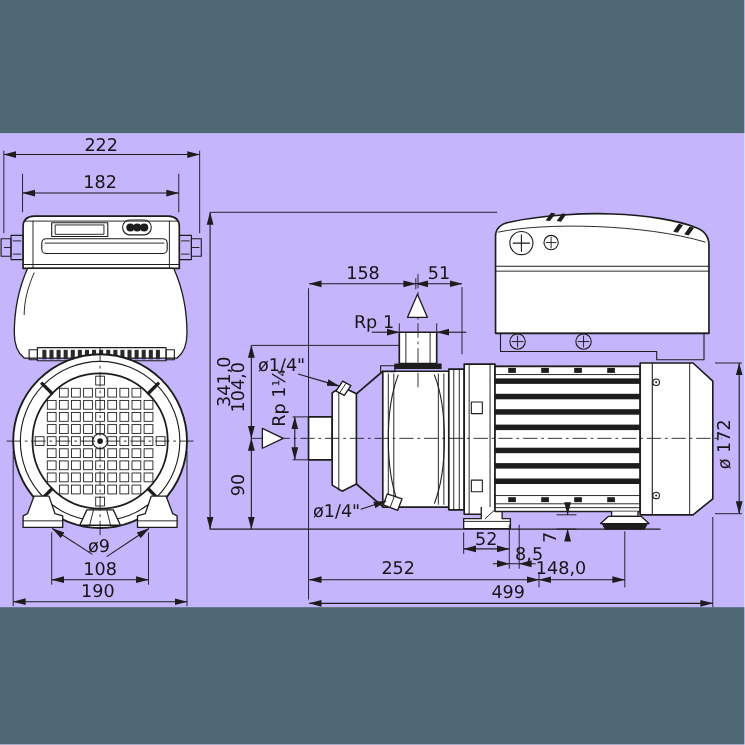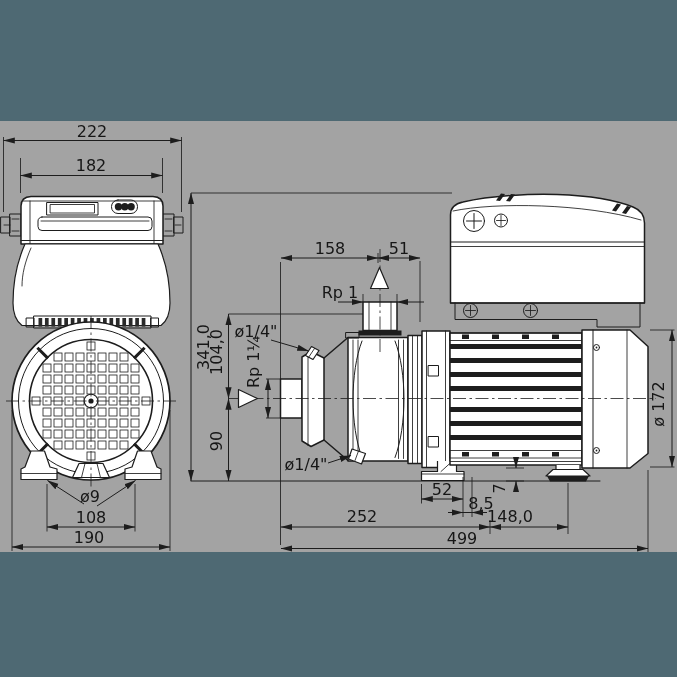--- a/index.html
+++ b/index.html
@@ -1,16 +1,16 @@
 <!DOCTYPE html>
 <html><head>
 <meta charset="utf-8">
 <style>
   html,body{margin:0;padding:0;background:#ffffff;}
-  .canvas{position:relative;width:677px;height:677px;background:#a3a3a3;overflow:hidden;}
+  .canvas{position:relative;width:677px;height:677px;background:#c4b5fd;overflow:hidden;}
   svg{display:block;}
   .o{fill:none;stroke:#1d1d1d;stroke-width:1.5;stroke-linejoin:round;stroke-linecap:round;}
   .o2{fill:none;stroke:#1d1d1d;stroke-width:1;stroke-linejoin:round;stroke-linecap:round;}
   .o3{fill:none;stroke:#1d1d1d;stroke-width:.85;stroke-linejoin:round;stroke-linecap:round;}
   .w{fill:#ffffff;stroke:#1d1d1d;stroke-width:1.5;stroke-linejoin:round;}
   .w2{fill:#ffffff;stroke:#1d1d1d;stroke-width:1.2;stroke-linejoin:round;}
   .dk{fill:#1d1d1d;stroke:none;}
   .dim{fill:none;stroke:#1d1d1d;stroke-width:1;}
   .ext{fill:none;stroke:#1d1d1d;stroke-width:.85;}
   .cl{fill:none;stroke:#1d1d1d;stroke-width:.8;stroke-dasharray:13 3.5 2.5 3.5;}

